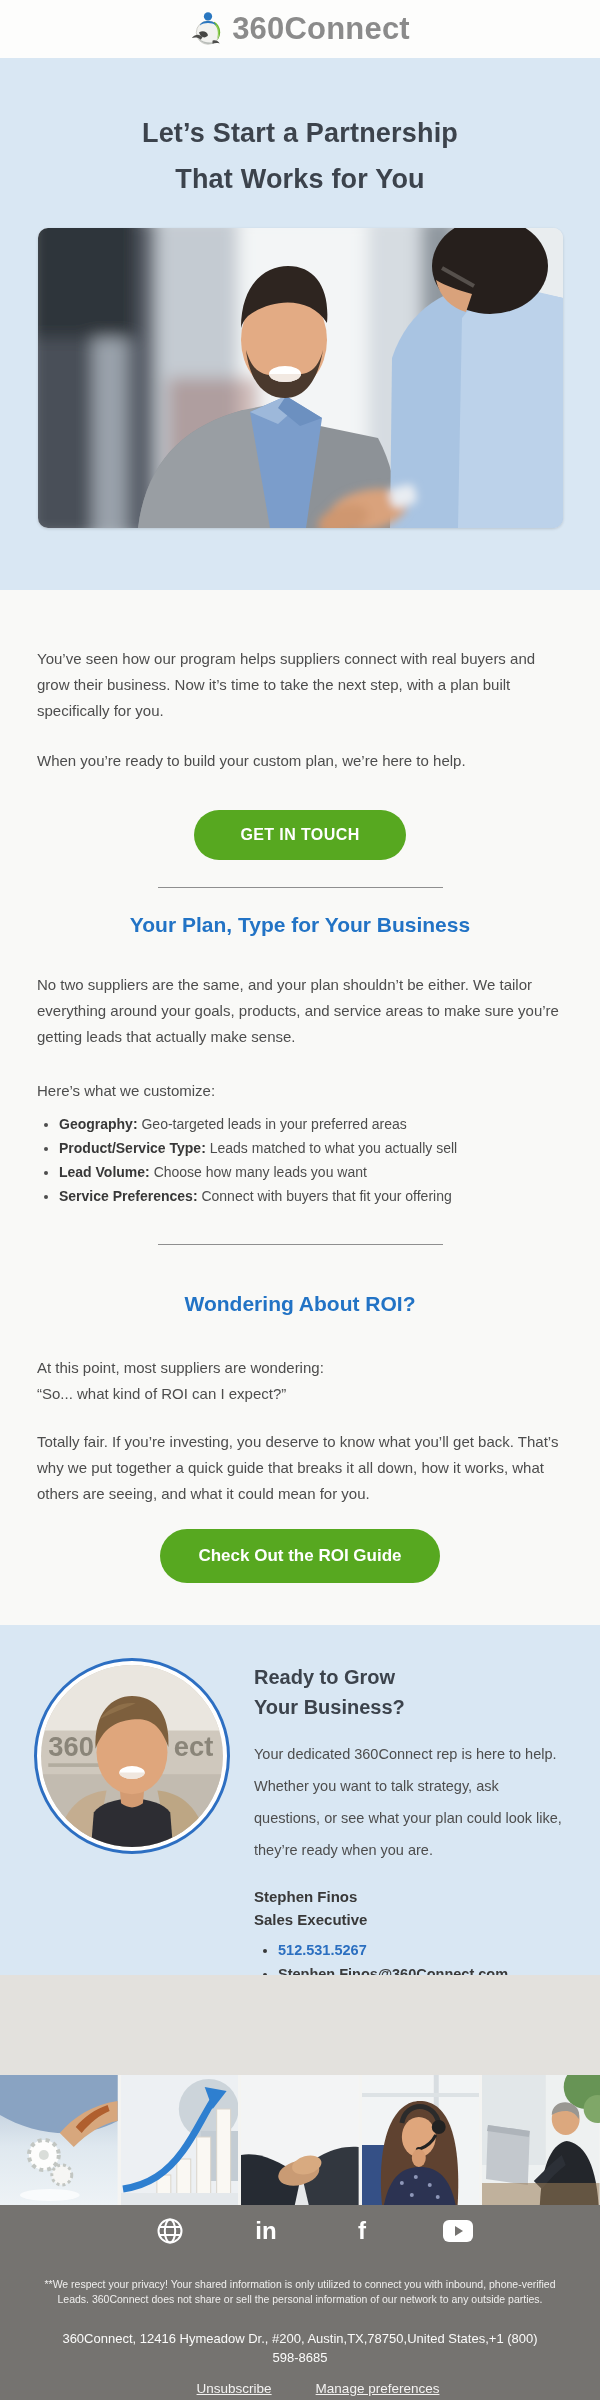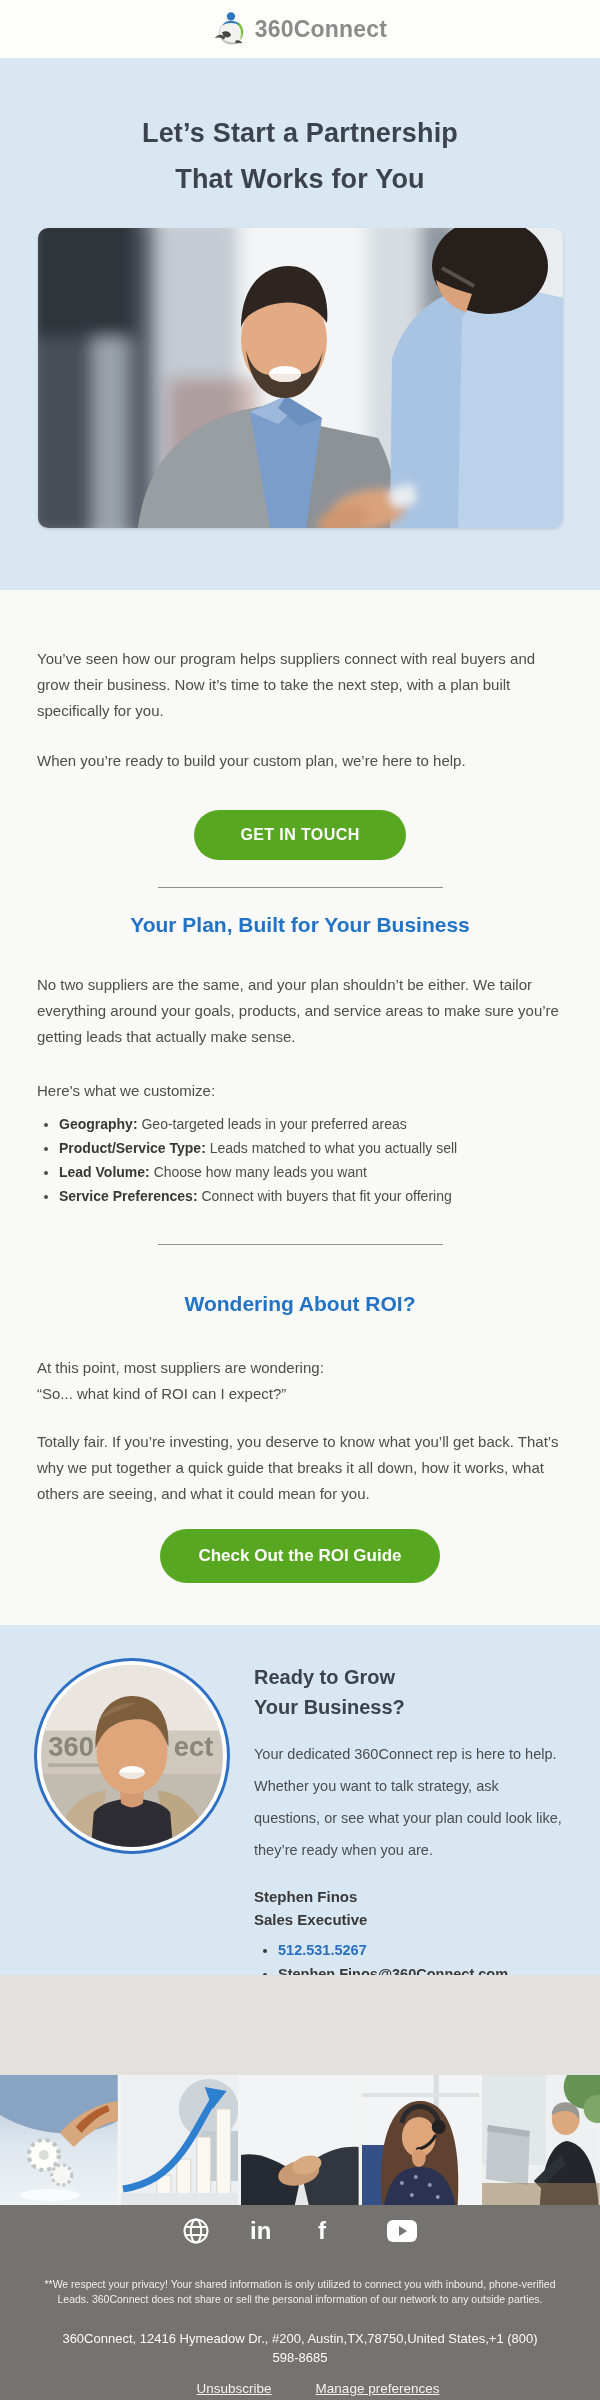--- a/index.html
+++ b/index.html
@@ -19,21 +19,21 @@
     width:600px;margin:0 auto;
     font-family:"Liberation Sans","DejaVu Sans",sans-serif;
     color:var(--body);
   }
   .email{width:600px;height:2400px;overflow:hidden;background:var(--off-white);}
 
   
   .topbar{height:58px;background:#fdfdfc;display:flex;align-items:center;justify-content:center;}
   .logo{display:flex;align-items:center;gap:6px;cursor:pointer;}
   .logo svg{display:block;}
-  .logo-text{font-size:23px;font-weight:700;color:#8b8b8b;letter-spacing:.2px;}
+  .logo-text{font-size:31px;font-weight:700;color:#8b8b8b;letter-spacing:.2px;}
   .logo-text .c2{color:#8b8b8b;}
 
   
   .hero{height:532px;background:var(--light-blue);text-align:center;padding-top:52px;overflow:hidden;}
   .hero h1{font-size:27px;line-height:46px;color:var(--dark);font-weight:700;letter-spacing:.2px;}
   .hero-img{width:525px;height:300px;margin:26px auto 0;border-radius:10px;overflow:hidden;box-shadow:0 1px 3px rgba(0,0,0,.15);}
   .hero-img svg{display:block;}
 
   
   .content{height:1035px;background:var(--off-white);padding:34px 37px 0;overflow:hidden;}
@@ -78,21 +78,21 @@
 
   
   .band{height:100px;background:var(--band);}
   .strip{height:130px;display:flex;gap:3px;background:#f4f4f2;}
   .thumb{flex:1;overflow:hidden;}
   .thumb svg{display:block;width:100%;height:100%;}
 
   
   .footer{height:195px;background:var(--footer-bg);text-align:center;padding-top:10px;overflow:hidden;}
   .social{display:flex;justify-content:center;align-items:center;gap:36px;height:32px;}
-  .social .s-icon{display:inline-flex;align-items:center;justify-content:flex-start;width:32px;height:30px;cursor:pointer;}
+  .social .s-icon{display:inline-flex;align-items:center;justify-content:center;width:32px;height:30px;cursor:pointer;margin-left:28px;}
   .social .txt-icon{color:#ffffff;font-weight:700;font-size:24px;line-height:28px;font-family:"Liberation Sans",sans-serif;}
   .privacy{margin:30px auto 0;width:530px;font-size:10.5px;line-height:15px;color:#f0efee;}
   .address{margin:22px auto 0;width:500px;font-size:13px;line-height:19px;color:#fbfbfa;}
   .legal{margin-top:14px;display:flex;justify-content:center;gap:44px;padding-left:36px;}
   .legal a{color:#f3f2f1;font-size:13.5px;text-decoration:underline;cursor:pointer;}
 </style>
 </head>
 <body>
 
 <div class="email">
@@ -179,21 +179,21 @@
   <section class="content">
     <p class="p1">You’ve seen how our program helps suppliers connect with real buyers and grow their business. Now it’s time to take the next step, with a plan built specifically for you.</p>
     <p class="p2">When you’re ready to build your custom plan, we’re here to help.</p>
 
     <div class="btn-row first">
       <a class="btn get-in-touch">GET IN TOUCH</a>
     </div>
 
     <div class="divider"></div>
 
-    <h2 class="sec">Your Plan, Built for Your Business</h2>
+    <h2 class="sec">Your Plan, Type for Your Business</h2>
     <p class="plan-p">No two suppliers are the same, and your plan shouldn’t be either. We tailor everything around your goals, products, and service areas to make sure you’re getting leads that actually make sense.</p>
     <p class="list-intro">Here’s what we customize:</p>
     <ul class="custom">
       <li><strong>Geography:</strong><span> Geo-targeted leads in your preferred areas</span></li>
       <li><strong>Product/Service Type:</strong><span> Leads matched to what you actually sell</span></li>
       <li><strong>Lead Volume:</strong><span> Choose how many leads you want</span></li>
       <li><strong>Service Preferences:</strong><span> Connect with buyers that fit your offering</span></li>
     </ul>
 
     <div class="divider d2"></div>

